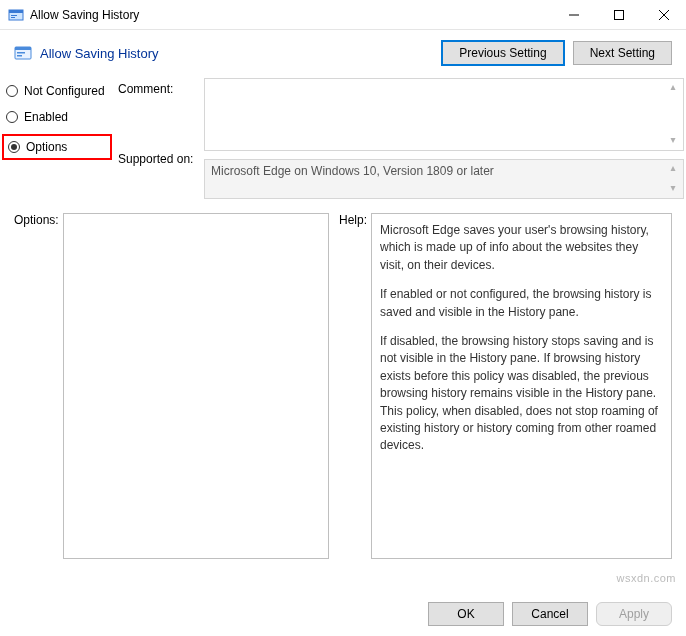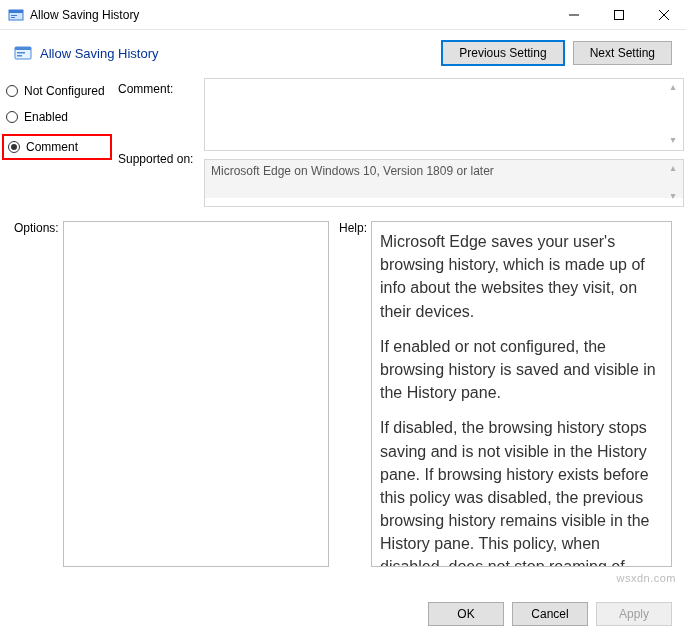--- a/index.html
+++ b/index.html
@@ -167,21 +167,21 @@
     }
     .txa-scroll.full { top: 2px; bottom: 2px; }
     .scroll-arrow {
       color: #b0b0b0;
       font-size: 10px;
       text-align: center;
       line-height: 12px;
       height: 14px;
     }
     .supported-box {
-      height: 48px;
+      height: 40px;
     }
     .supported-box textarea { height: 38px; background: #f4f4f4; color: #555;}
 
     
     .lower-area {
       display: flex;
       padding: 14px 14px 0 14px;
       gap: 10px;
       height: 360px;
     }
@@ -192,21 +192,21 @@
     }
     .panel-left { flex: 0 0 315px;}
     .panel-right { flex: 1; }
     .panel-label { font-size: 12px; margin-bottom: 4px;}
     .panel-box {
       flex: 1;
       border: 1px solid #bfbfbf;
       background: #fff;
       padding: 8px;
       overflow: hidden;
-      font-size: 16px;
+      font-size: 12px;
     }
     .help-box {
       line-height: 1.45;
       color: #333;
     }
     .help-box p { margin-bottom: 12px; }
 
     
     .button-bar {
       position: absolute;
@@ -224,20 +224,21 @@
       background: #e1e1e1;
       width: 76px;
       padding: 4px 0;
       font-size: 12px;
       font-family: inherit;
     }
     .dlgbtn.disabled {
       color: #a0a0a0;
       background: #efefef;
       border-color: #d0d0d0;
+      border-radius: 6px;
     }
     
     .watermark-logo {
       position: absolute;
       left: 4px;
       bottom: 6px;
       font-family: Arial, sans-serif;
       font-size: 30px;
       font-weight: 800;
       letter-spacing: 1px;
@@ -317,21 +318,21 @@
       <span>Not Configured</span>
     </label>
     <label class="radio-item">
       <span class="radio-circle"></span>
       <span>Enabled</span>
     </label>
     <label class="radio-item highlight">
       <span class="radio-circle">
           <span class="radio-dot"></span>
         </span>
-      <span>Comment</span>
+      <span>Options</span>
     </label>
   </div>
 
   <div class="label-col">
     <div class="row-label">Comment:</div>
     <div class="row-label2">Supported on:</div>
   </div>
 
   <div class="field-col">
     <div class="txa-wrap">

